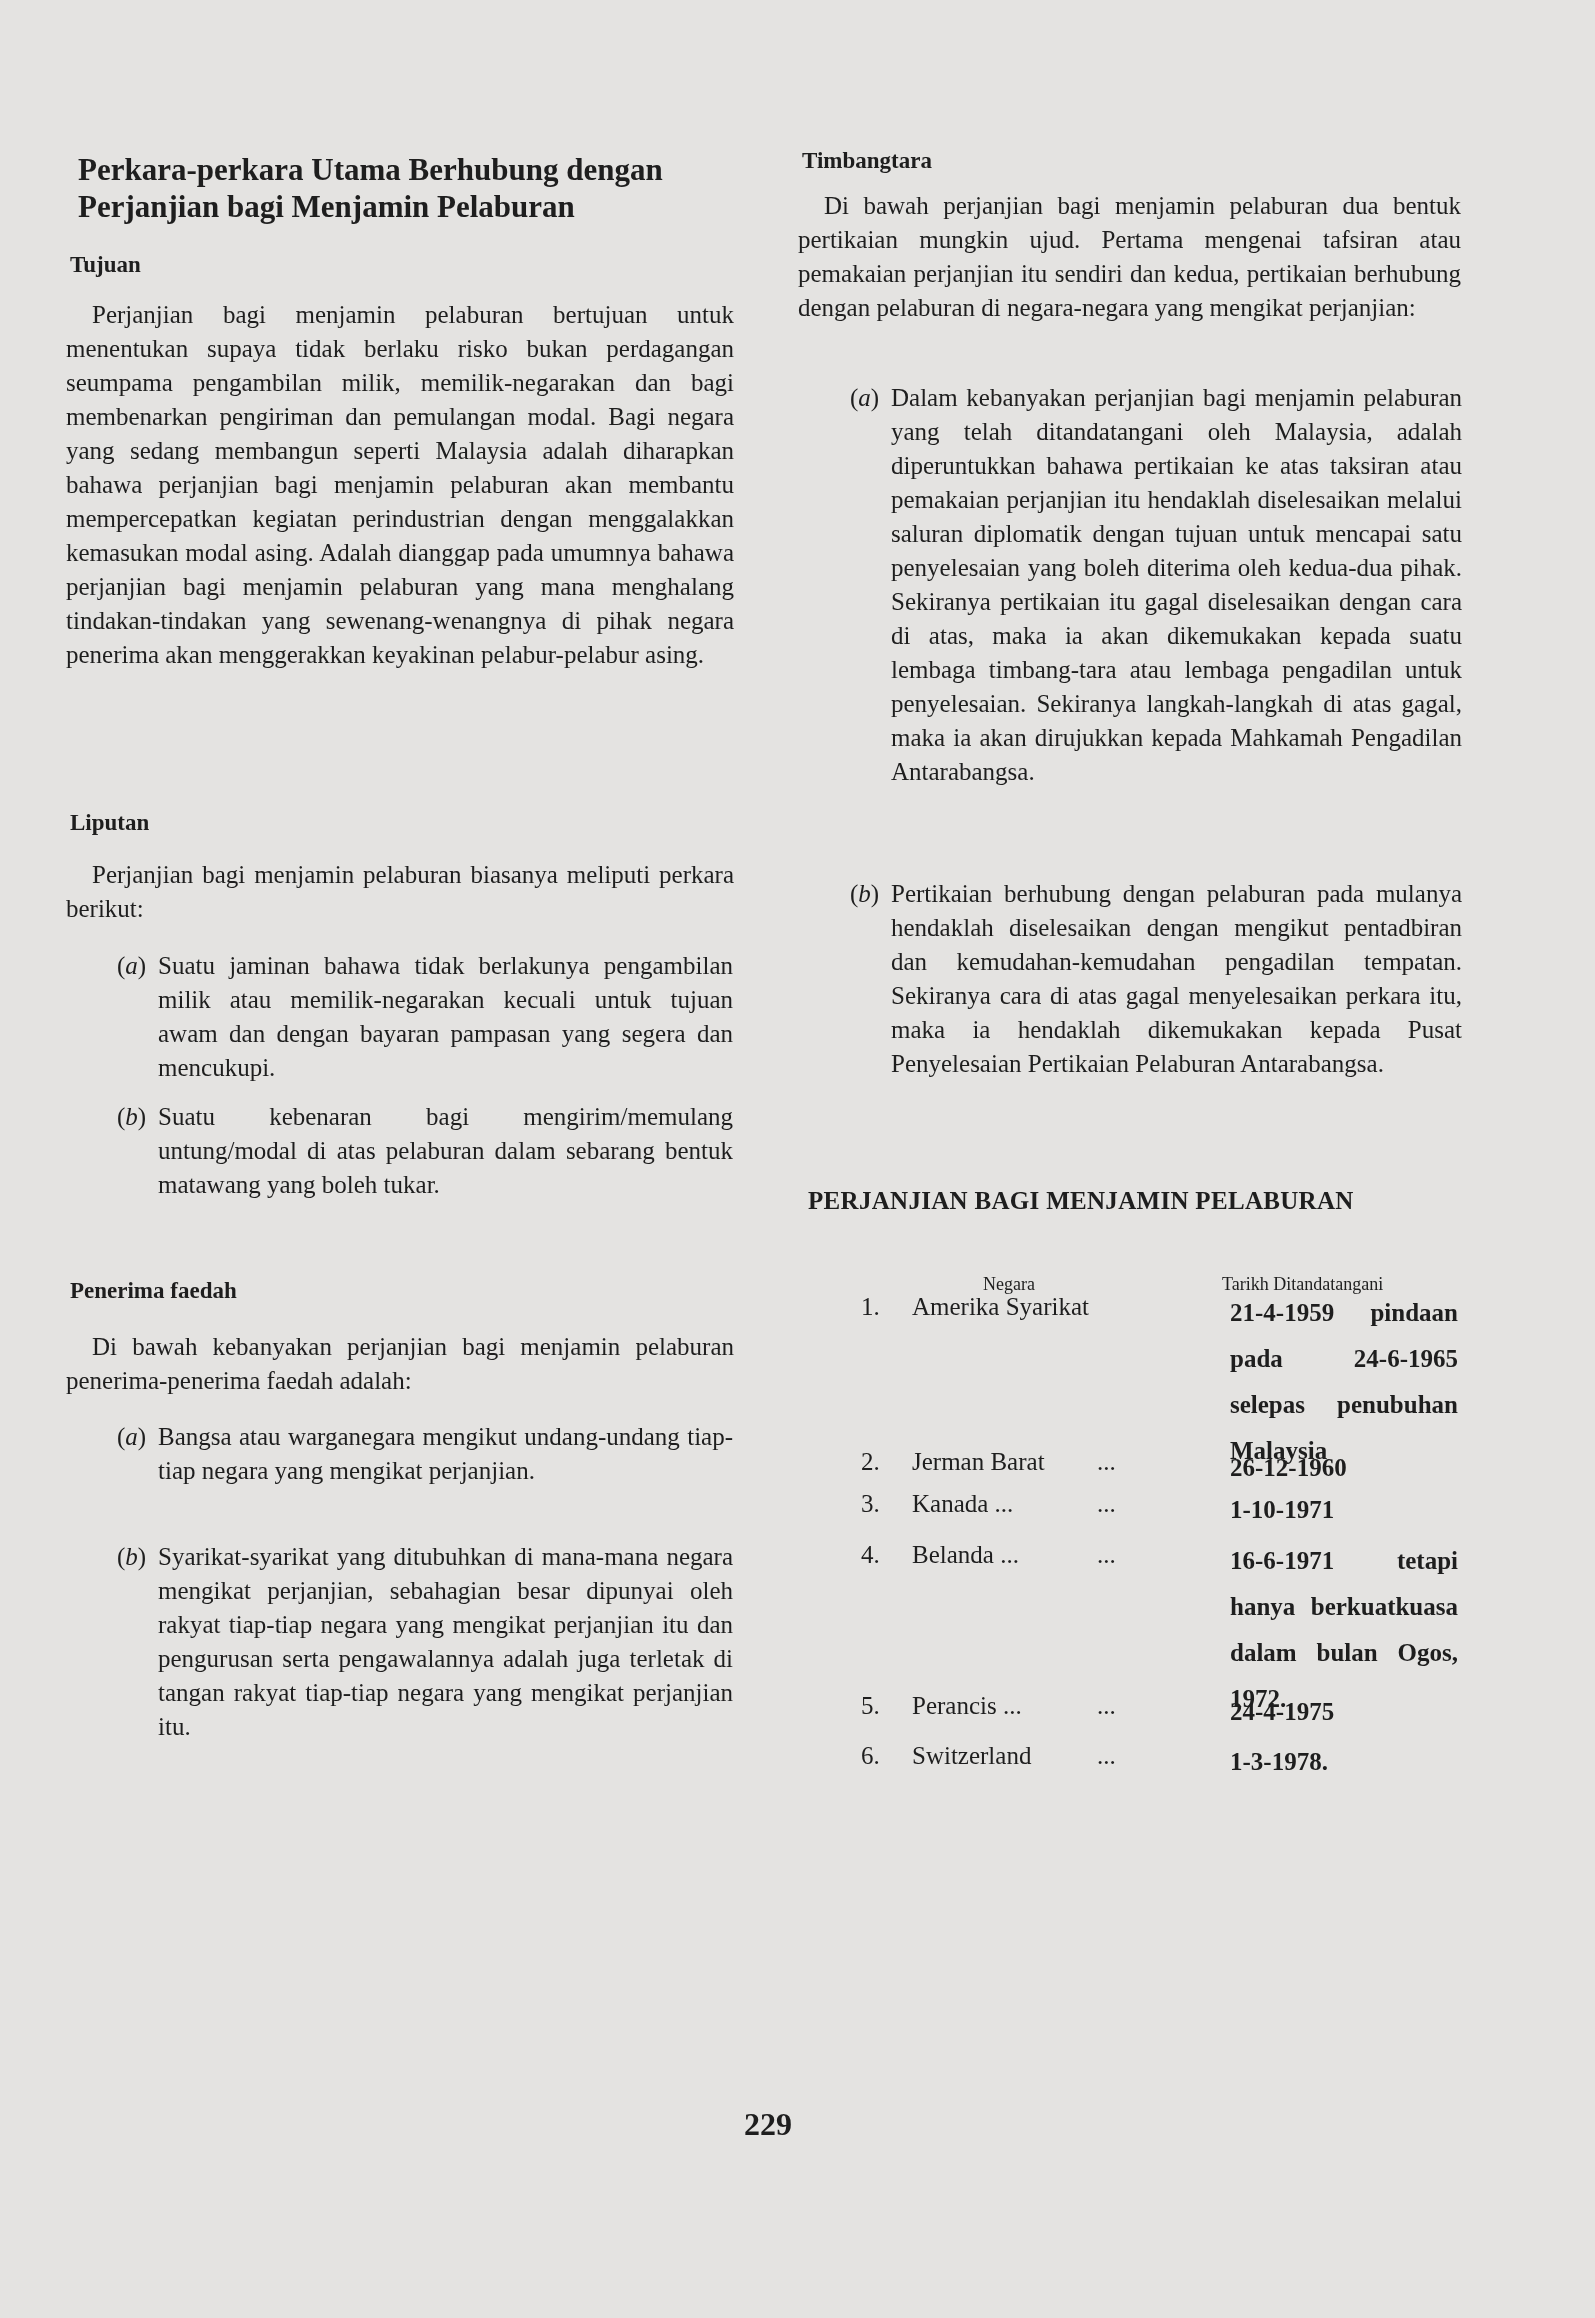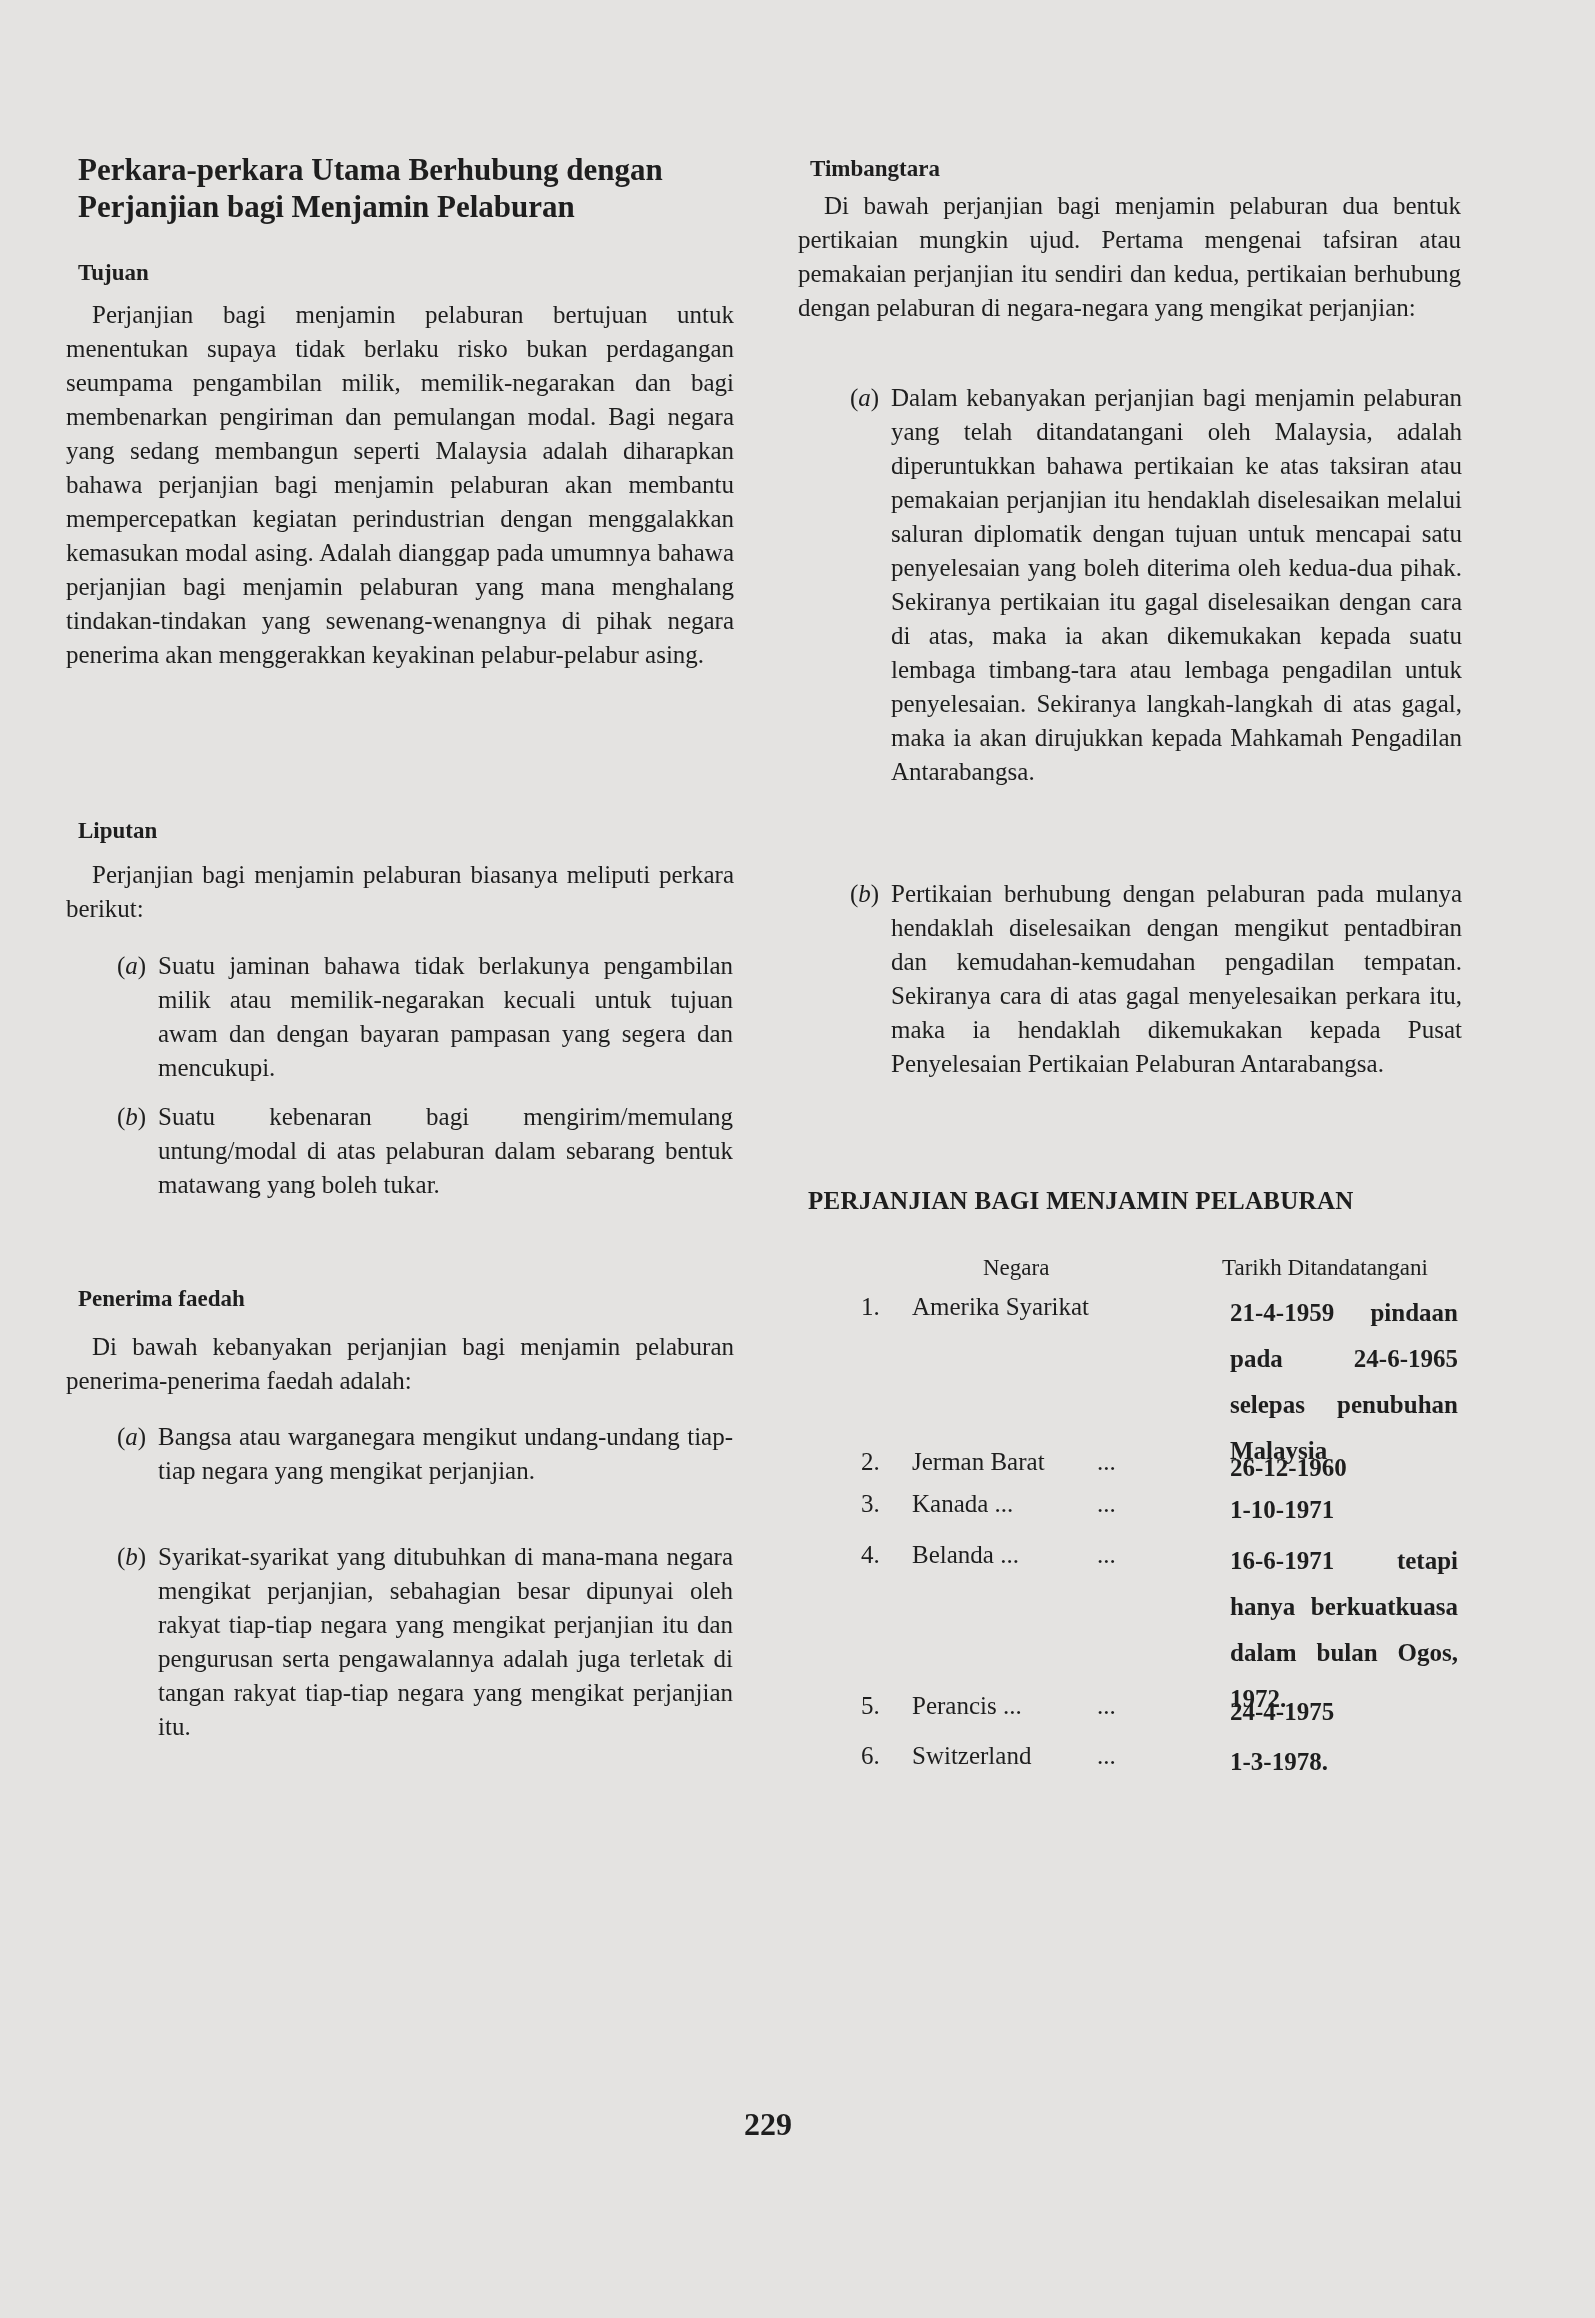--- a/index.html
+++ b/index.html
@@ -11,41 +11,41 @@
     position: relative;
     overflow: hidden;
   }
   .main-title {
     position: absolute; left: 66px; top: 139px; width: 693px;
     font-weight: bold; font-size: 31px; line-height: 37px;
     letter-spacing: 0px; margin: 12px;
   }
   .sec-head {
     position: absolute; font-weight: bold; font-size: 23px; line-height: 26px;
-    margin: 12px;
+    margin: 4px;
   }
   .para {
     position: absolute; font-size: 25px; line-height: 34px;
     text-align: justify; margin: 0; text-indent: 26px;
   }
   .item {
     position: absolute; font-size: 25px; line-height: 34px;
     text-align: justify; margin: 0;
   }
   .item .marker {
     position: absolute; left: -41px; top: 0;
     font-style: normal;
   }
   .item .marker i { font-style: italic; }
   .table-title {
     position: absolute; left: 808px; top: 1187px;
     font-weight: bold; font-size: 25px; letter-spacing: 0.3px; margin: 0;
   }
   .th {
-    position: absolute; font-size: 23px; line-height: 26px;
+    position: absolute; font-size: 18px; line-height: 26px; margin-top: 16px;
   }
   .row-num { position: absolute; font-size: 25px; line-height: 34px; }
   .row-country { position: absolute; font-size: 25px; line-height: 34px; }
   .row-dots { position: absolute; font-size: 25px; line-height: 34px; }
   .row-date {
     position: absolute; font-size: 25px; line-height: 46px;
     text-align: justify; width: 228px; font-weight: bold;
   }
   .page-number {
     position: absolute; left: 744px; top: 2106px;

